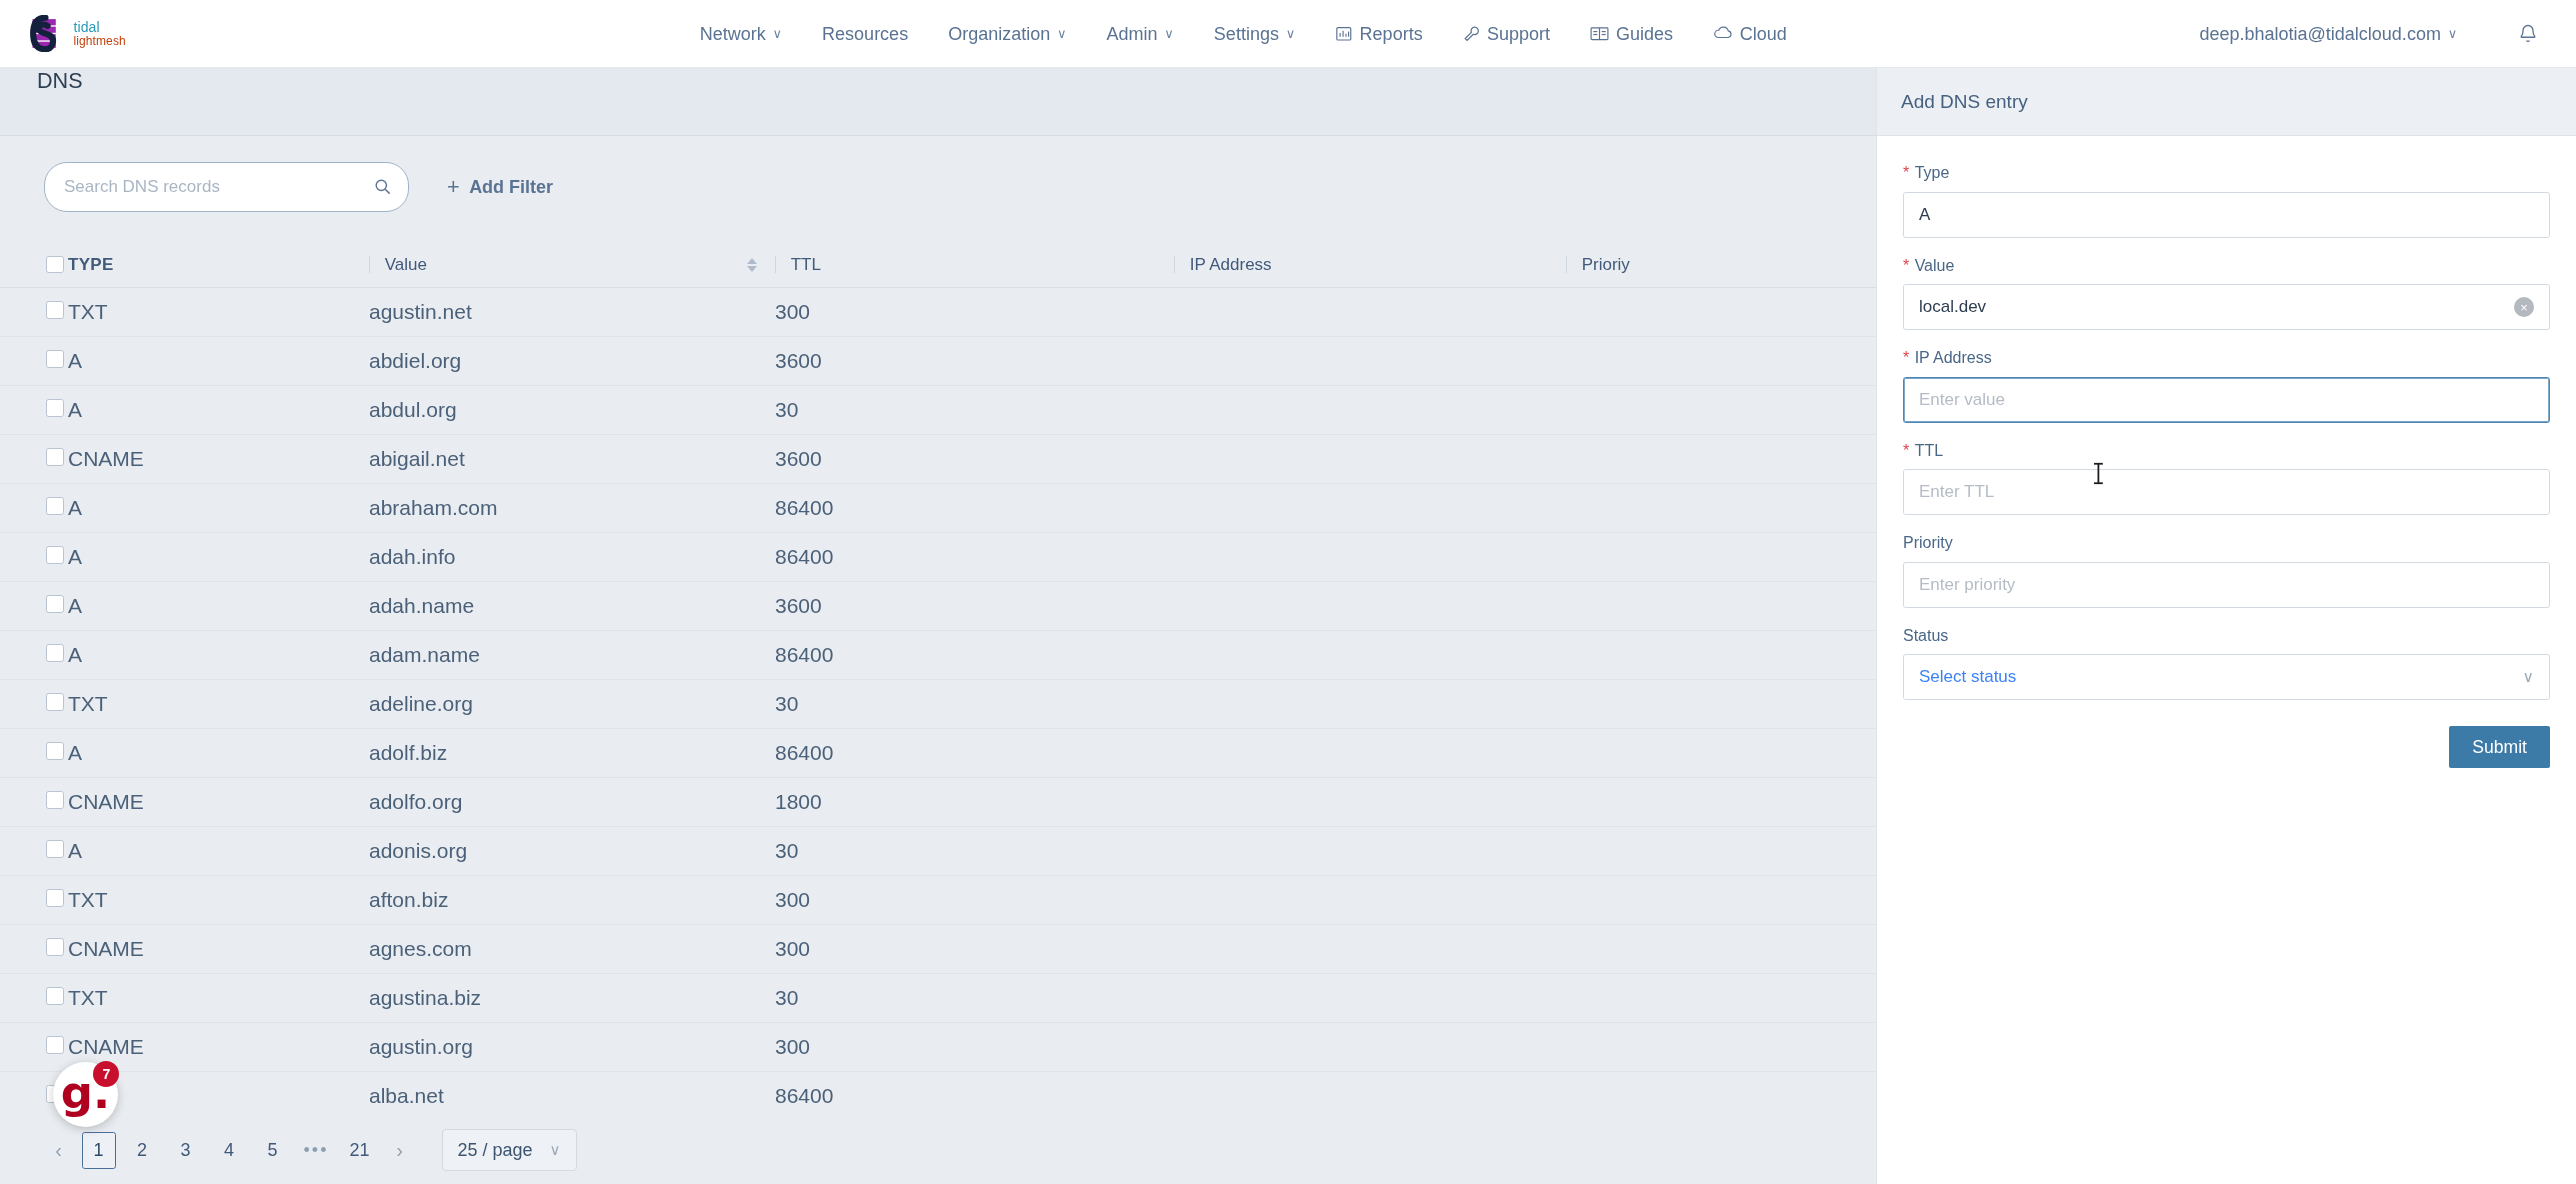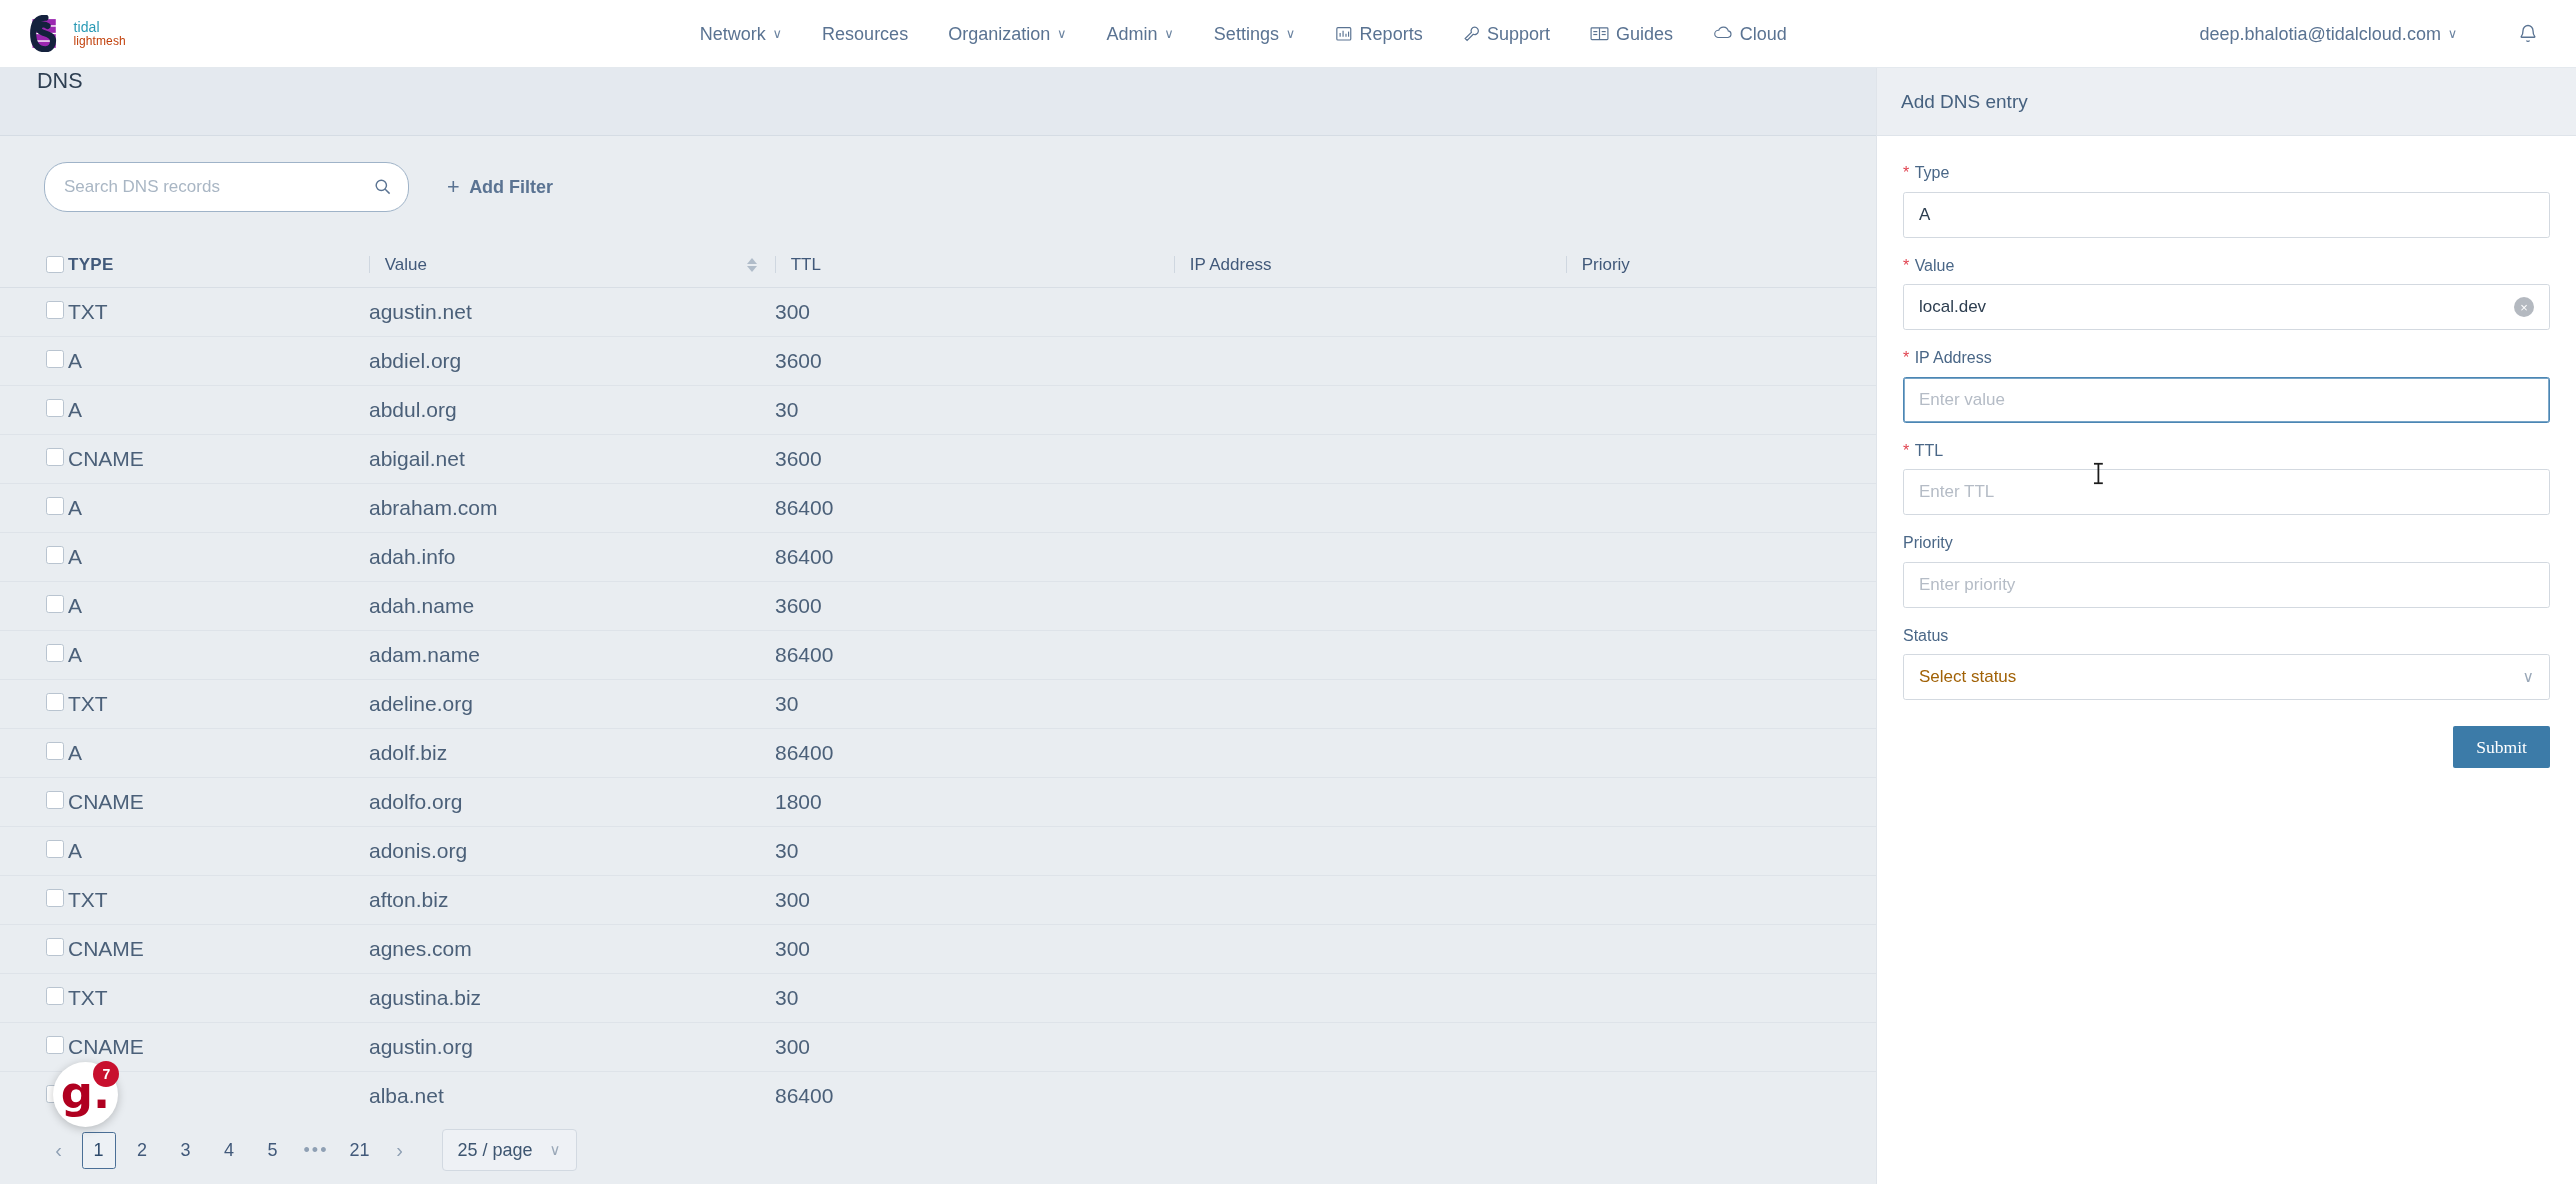--- a/index.html
+++ b/index.html
@@ -180,34 +180,34 @@
     border: 0.7px solid #d3d9e0; border-radius: 2.7px; background: #fff;
     display: flex; align-items: center; padding: 0 15px;
     font-size: 17px; color: #2d3e50;
   }
   .ctrl.focused { border: 0.7px solid #4b86b4; box-shadow: 0 0 0 0.7px #4b86b4 inset; }
   .ctrl input {
     flex: 1; border: none; outline: none; background: transparent;
     font-size: 17px; color: #2d3e50; font-family: "Liberation Sans", sans-serif;
   }
   .ctrl input::placeholder { color: #b5bcc6; }
-  .ctrl .ph { color: #a16207; }
+  .ctrl .ph { color: #3b82f6; }
   .clear-ico {
     width: 20px; height: 20px; border-radius: 50%; background: #b4b9c0;
     color: #fff; font-size: 13px; display: flex; align-items: center;
     justify-content: center; cursor: pointer; flex: none;
   }
   .sel-caret { color: #9aa8b8; font-size: 15.6px; margin-left: auto; }
 
   .submit-row { display: flex; justify-content: flex-end; margin-top: 26px; }
   .submit-btn {
     background: #3c7ba8; color: #ffffff; font-size: 17.6px;
     padding: 0 23px; height: 42px; border: none; border-radius: 2px;
     display: flex; align-items: center; justify-content: center;
-    cursor: pointer; font-family: Liberation Serif, serif;
+    cursor: pointer; font-family: Liberation Sans, sans-serif;
   }
 
   
   .ibeam { position: absolute; left: 2093px; top: 462px; z-index: 40; }
 </style>
 </head>
 <body>
 
 <div class="topnav">
   <div class="brand">

